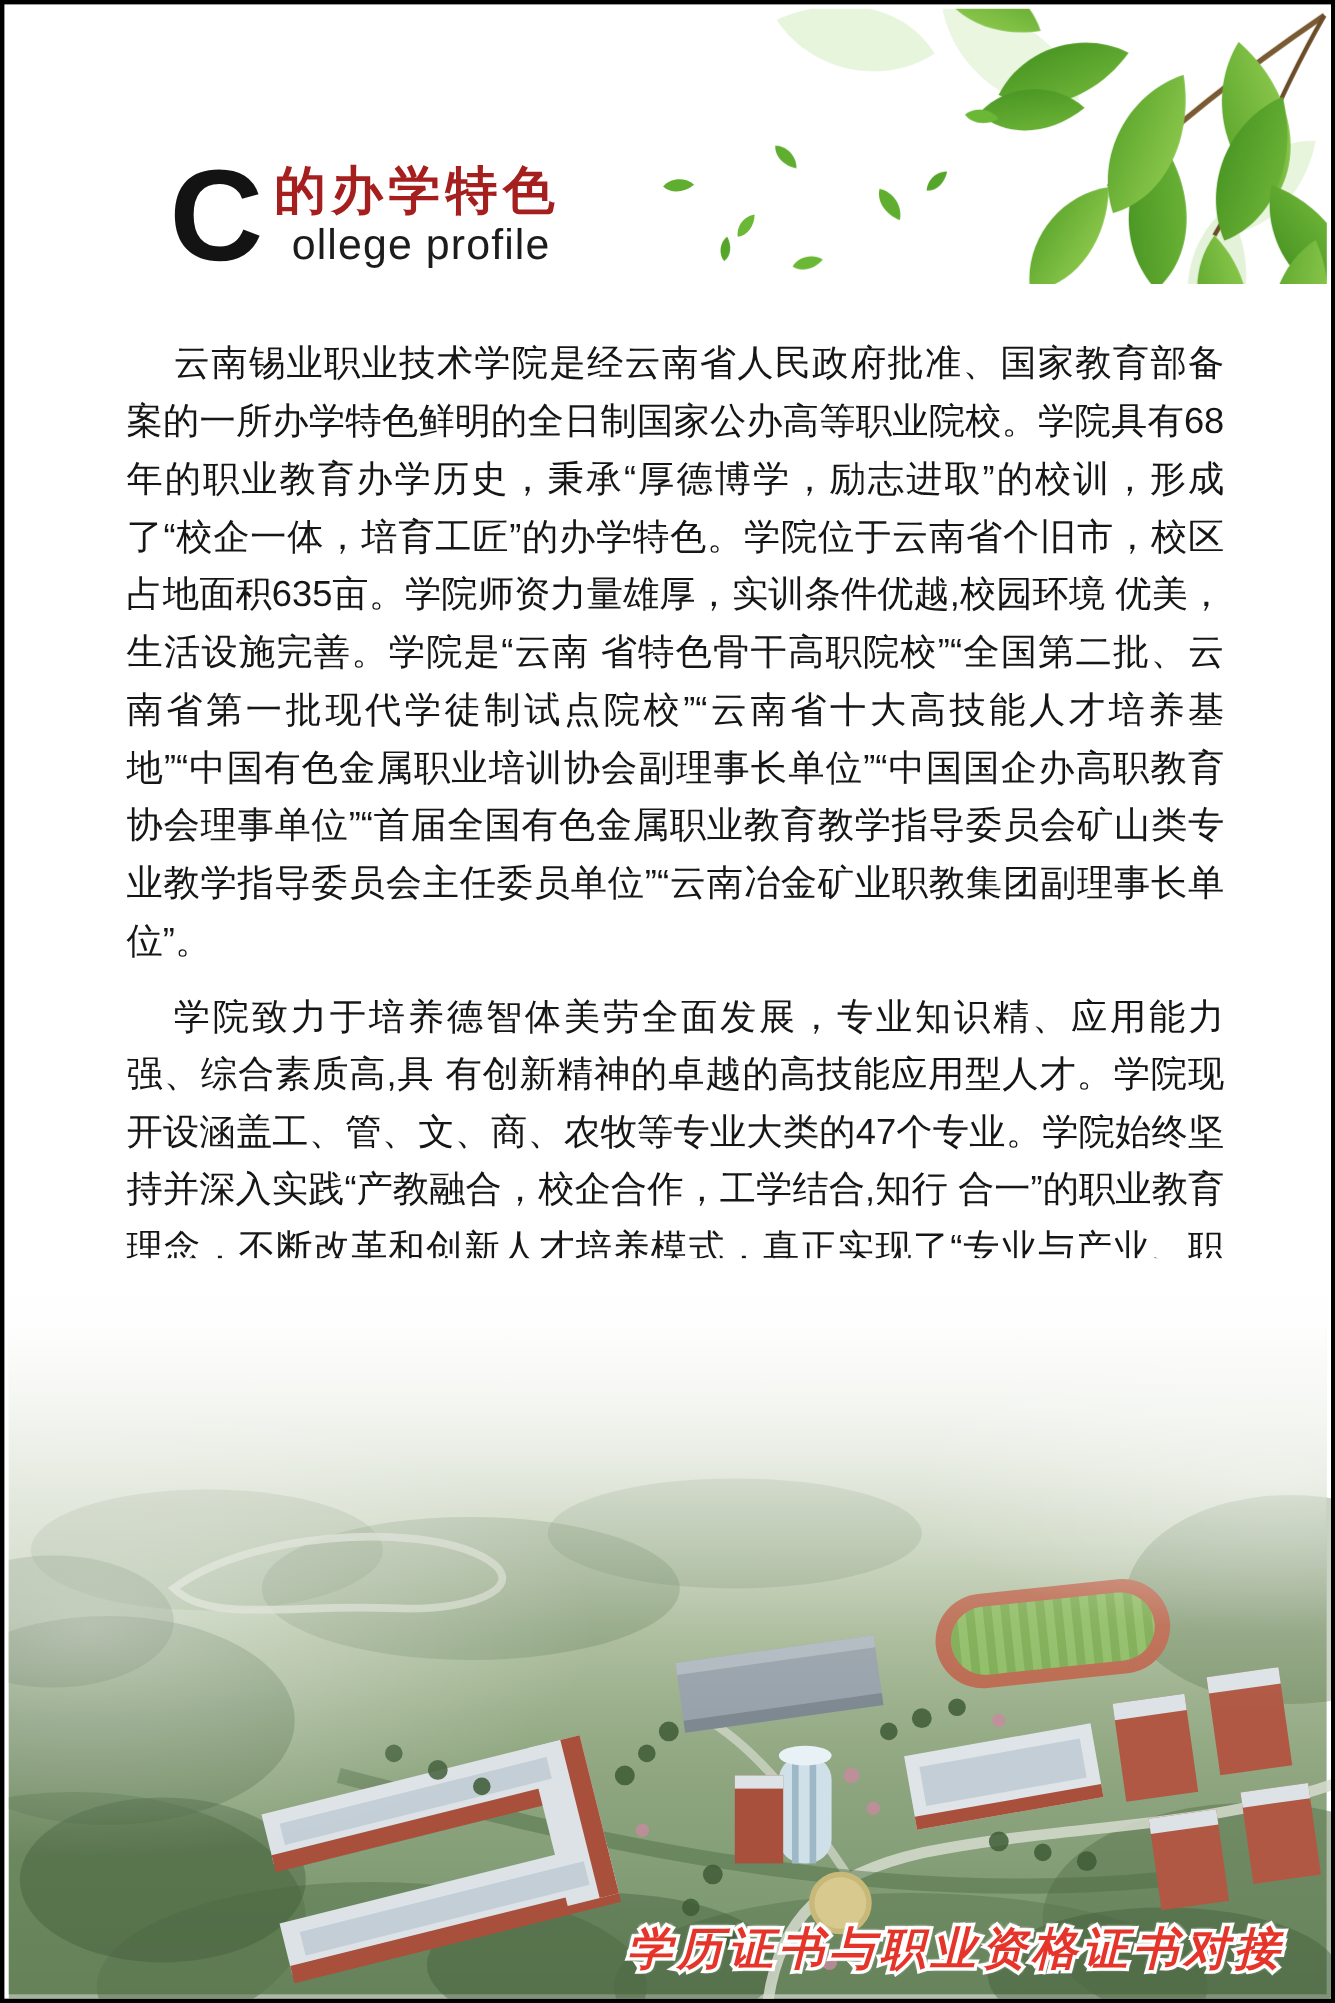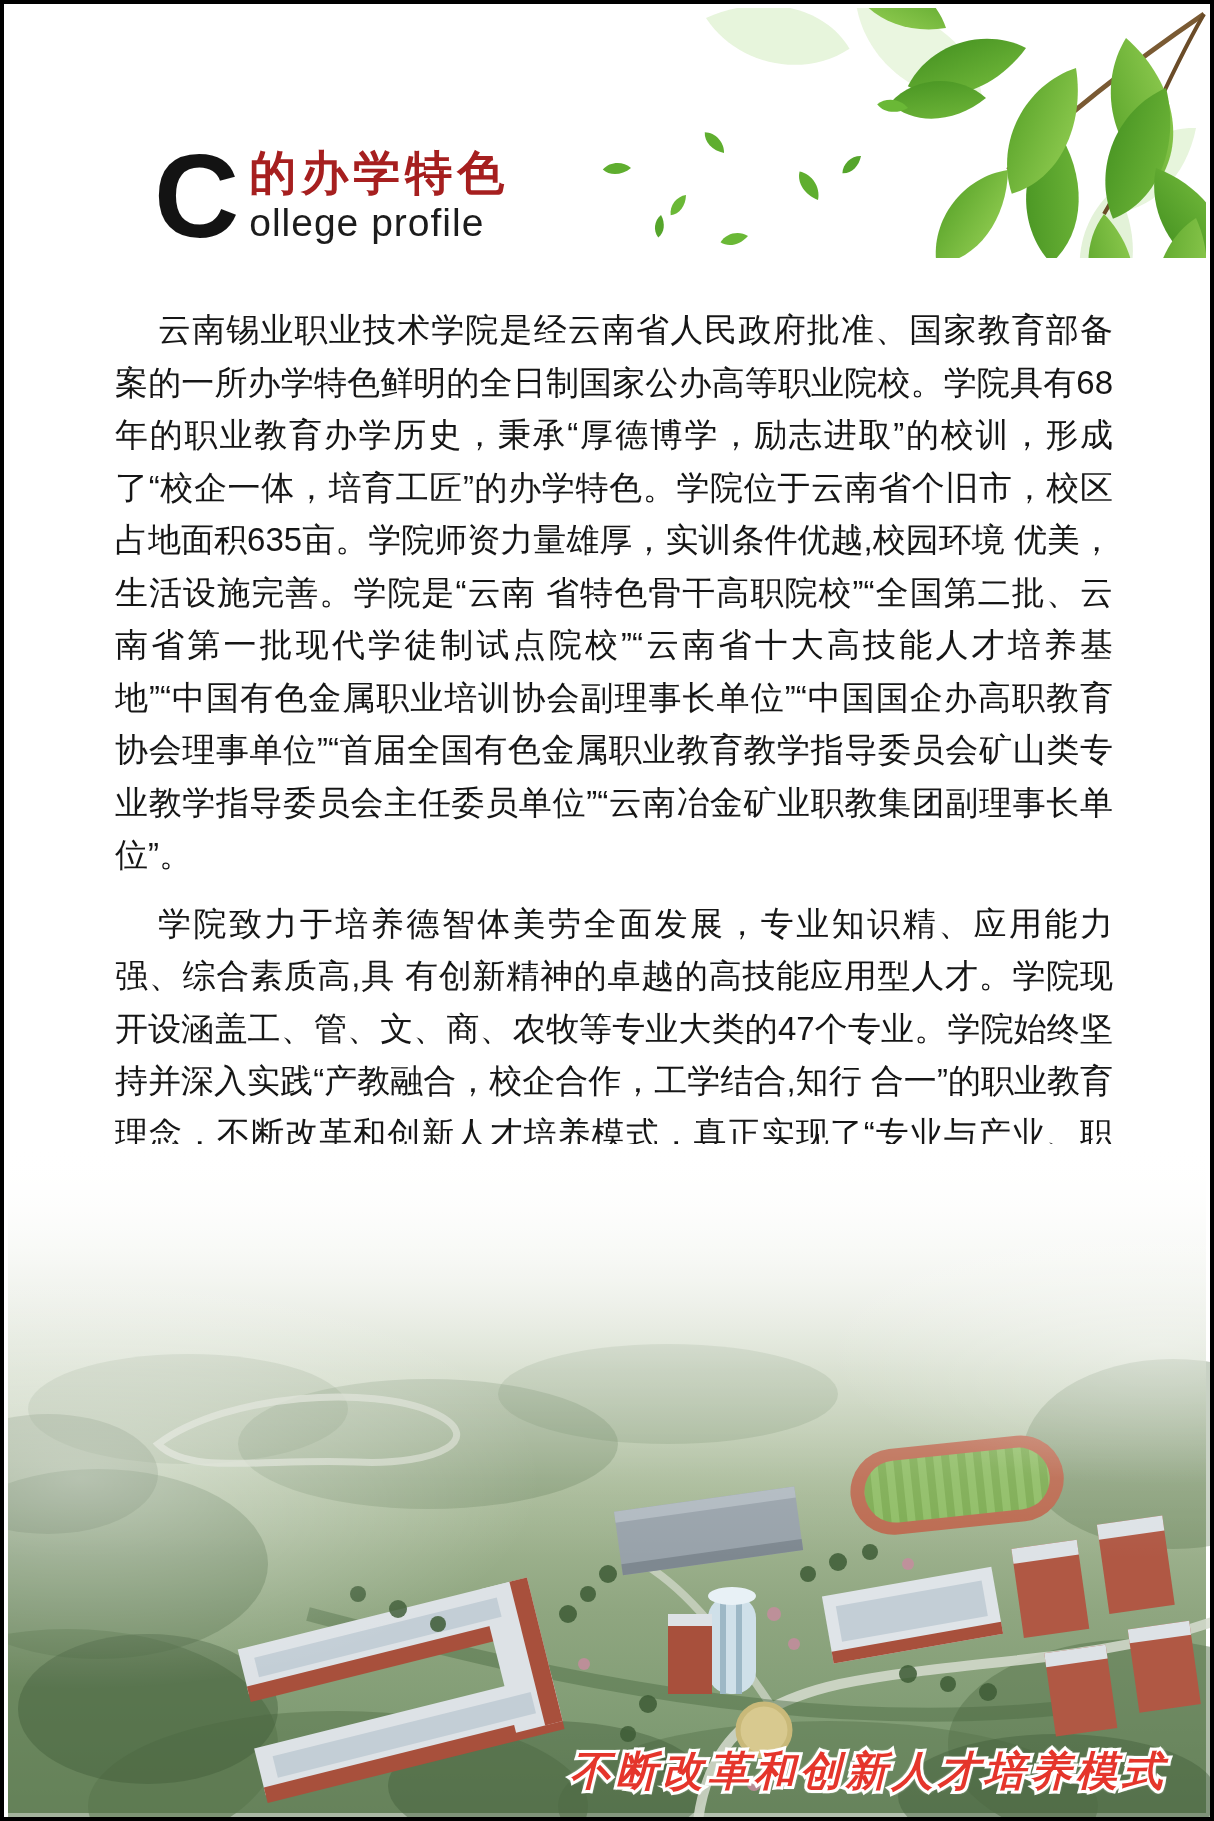--- a/index.html
+++ b/index.html
@@ -8,21 +8,21 @@
     background:#ffffff;box-sizing:border-box;border:4px solid #000;
     overflow:hidden;font-family:"Liberation Sans","DejaVu Sans",sans-serif;
   }
   
   .leaves{position:absolute;top:4px;right:4px;width:650px;height:250px;}
   
   .hdr{position:absolute;left:150px;top:144px;display:flex;align-items:flex-end;}
   .dropcap{font-size:118px;line-height:.78;font-weight:bold;color:#131313;}
   .hdr-col{margin-left:10px;display:flex;flex-direction:column;}
   .title-zh{font-size:47px;font-weight:bold;color:#a61f1f;letter-spacing:5px;line-height:1.05;}
-  .title-en{font-size:39px;color:#1c1c1c;letter-spacing:1px;line-height:1.0;margin-top:6px;}
+  .title-en{font-size:39px;color:#1c1c1c;letter-spacing:1px;line-height:1.0;margin-top:6px;margin-left:16px;}
   
   .bodytext{
     position:absolute;left:95px;top:284px;width:1030px;
     font-size:33px;line-height:52.5px;color:#161616;text-align:justify;
   }
   .bodytext p{margin:16px;text-indent:43px;}
   
   .photo{
     position:absolute;left:4px;right:4px;bottom:4px;top:1140px;
     background:
@@ -206,16 +206,16 @@
       </g>
       <g fill="#c98ba0" opacity=".8">
         <circle cx="766" cy="470" r="7"></circle>
           <circle cx="786" cy="500" r="6"></circle>
           <circle cx="746" cy="640" r="7"></circle>
         <circle cx="900" cy="420" r="6"></circle>
           <circle cx="576" cy="520" r="6"></circle>
       </g>
     </svg>
     <div class="fog"></div>
-    <div class="caption">不断改革和创新人才培养模式</div>
+    <div class="caption">学历证书与职业资格证书对接</div>
   </div>
 
 </div>
 
 </body></html>

